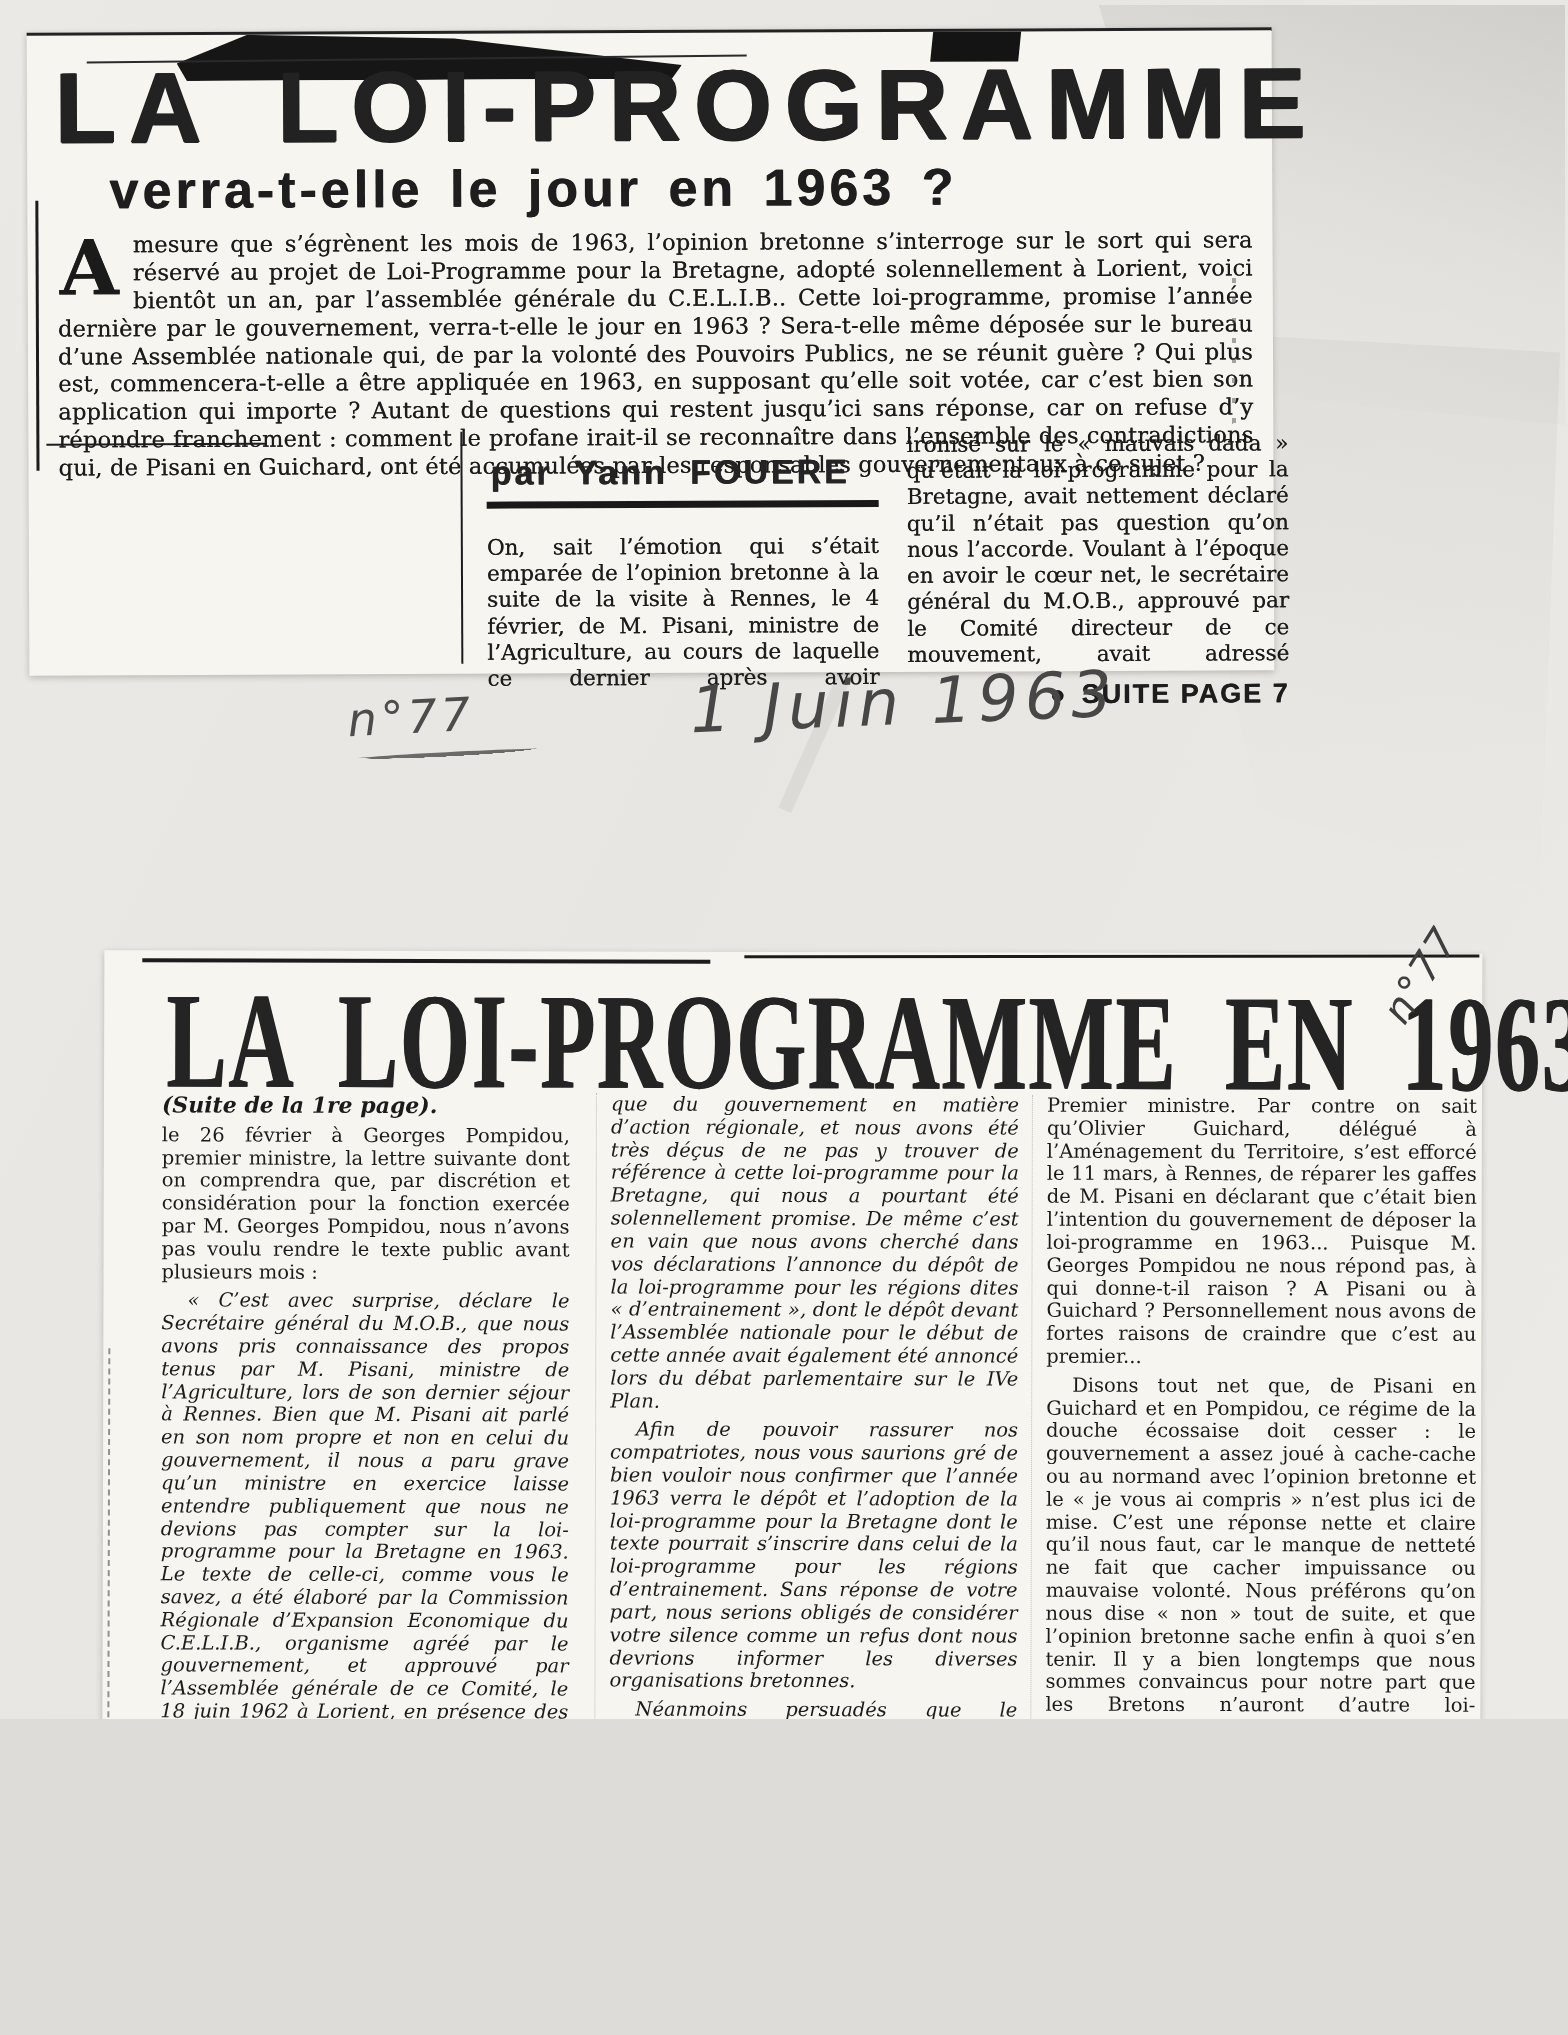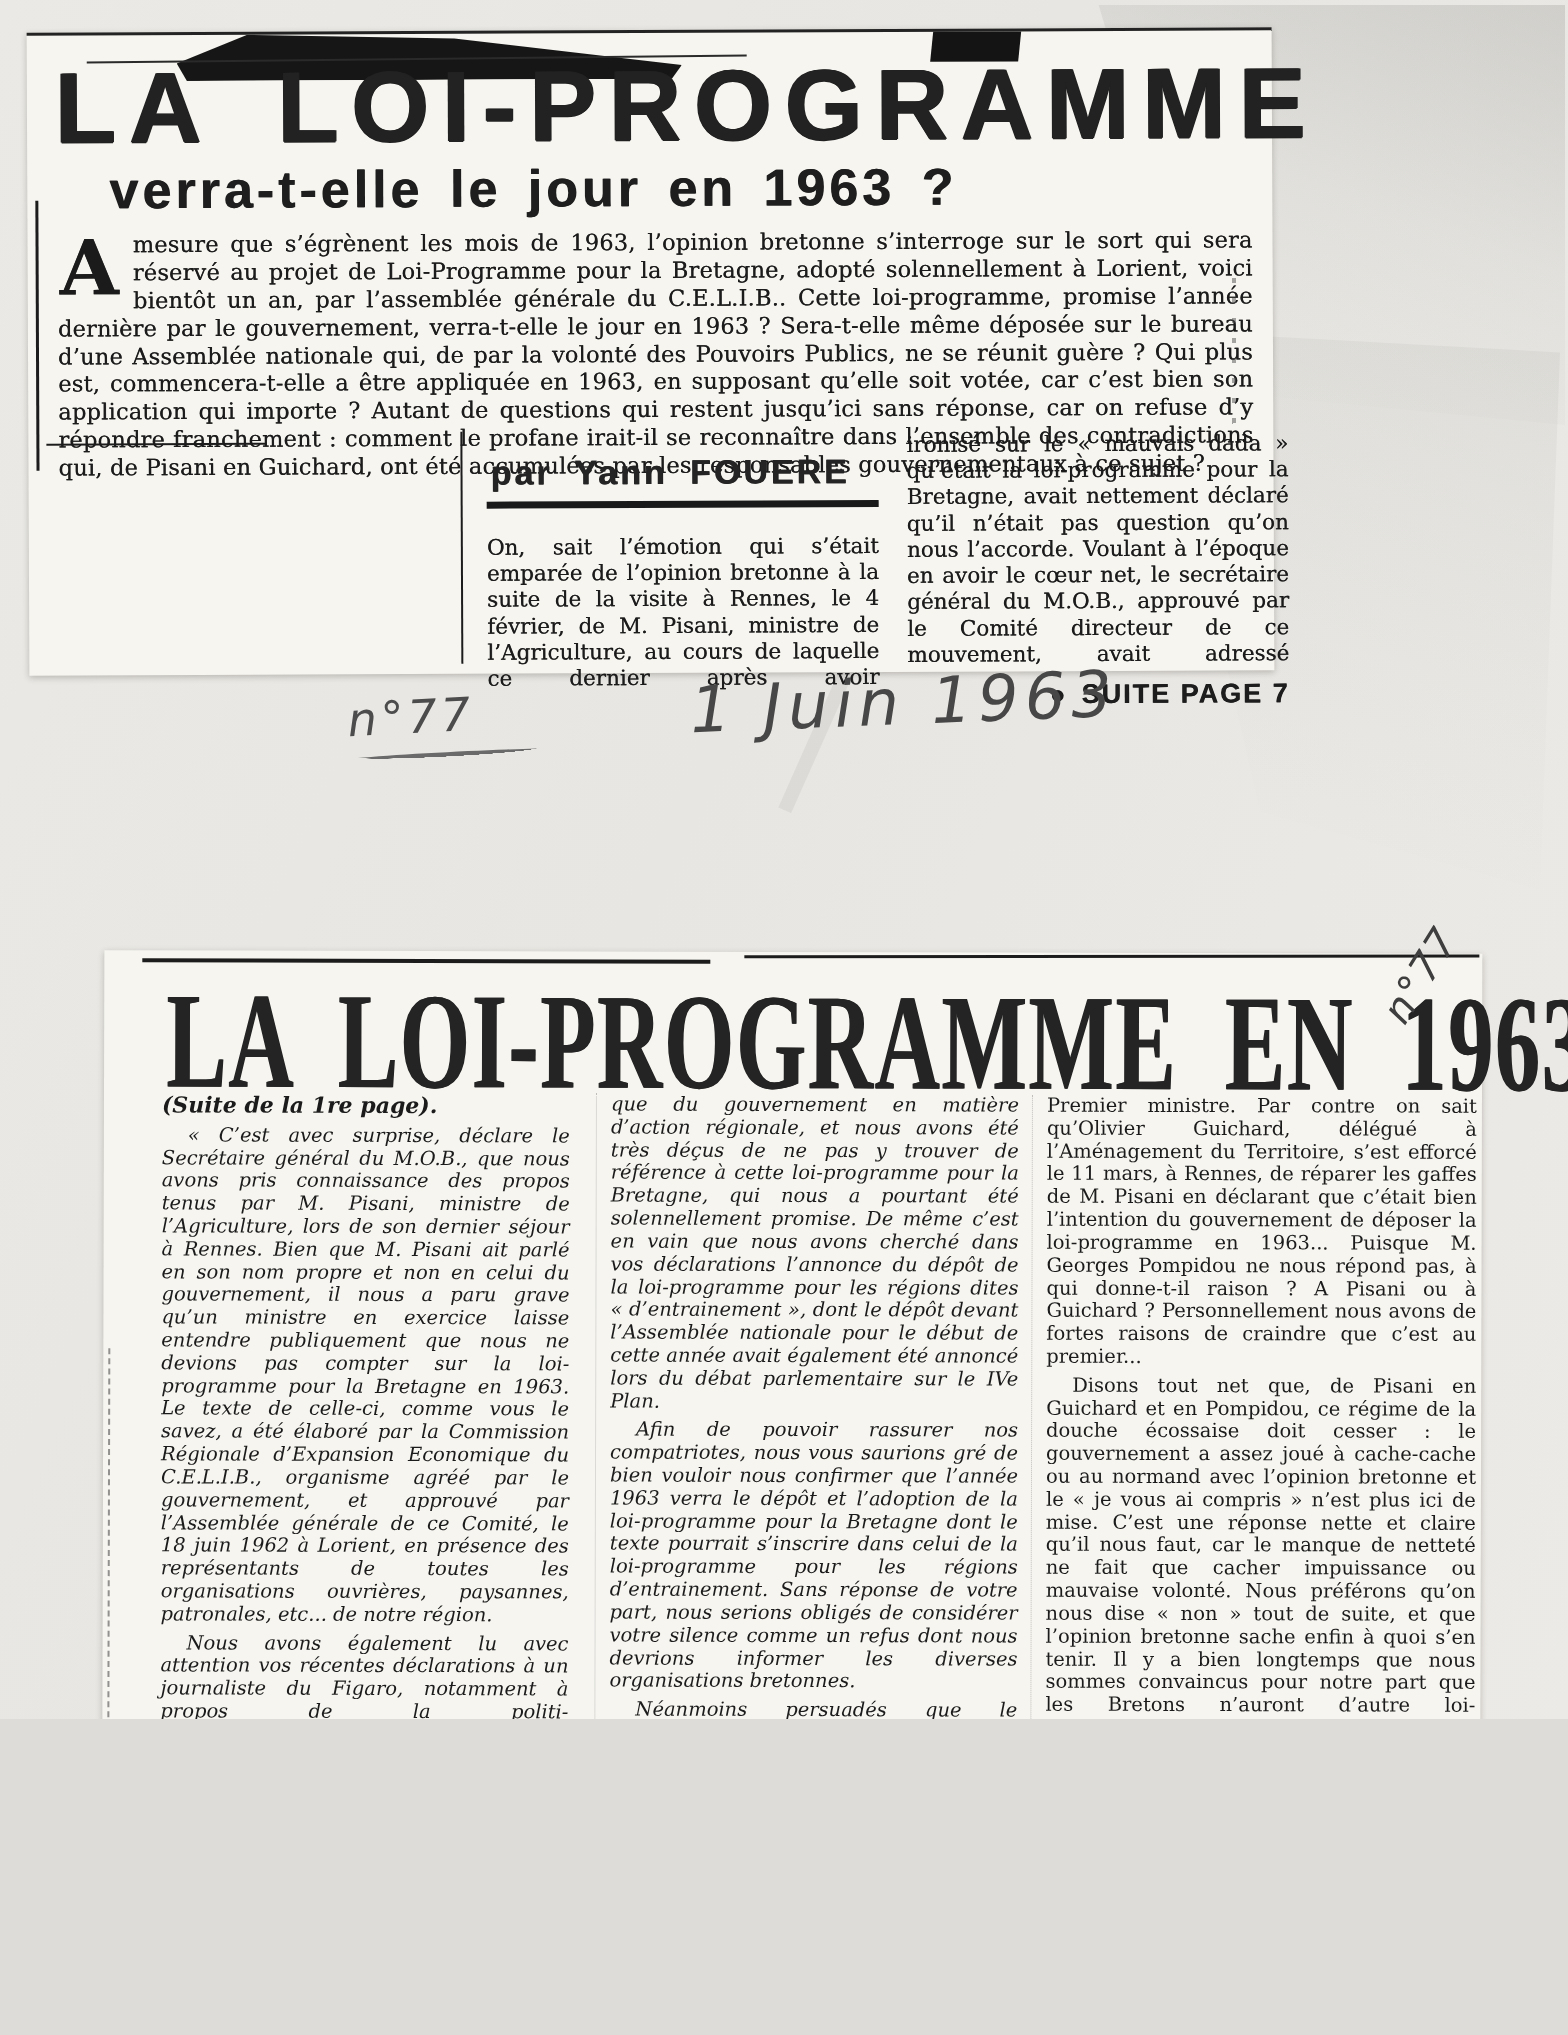--- a/index.html
+++ b/index.html
@@ -153,20 +153,21 @@
     <div class="rule clip2-topline-a"></div>
     <div class="rule clip2-topline-b"></div>
     <div class="clip2-leftedge"></div>
 
     <div class="hl3">
       <span class="inner">LA LOI-PROGRAMME EN 1963 ?</span>
     </div>
 
     <div class="col c2-col1">
       <p class="cont-note">(Suite de la 1re page).</p>
+      <p class="just noindent">le 26 février à Georges Pompidou, premier ministre, la lettre suivante dont on comprendra que, par discrétion et considération pour la fonction exercée par M. Georges Pompidou, nous n’avons pas voulu rendre le texte public avant plusieurs mois :</p>
       <p class="just italic">« C’est avec surprise, déclare le Secrétaire général du M.O.B., que nous avons pris connaissance des propos tenus par M. Pisani, ministre de l’Agriculture, lors de son dernier séjour à Rennes. Bien que M. Pisani ait parlé en son nom propre et non en celui du gouvernement, il nous a paru grave qu’un ministre en exercice laisse entendre publiquement que nous ne devions pas compter sur la loi-programme pour la Bretagne en 1963. Le texte de celle-ci, comme vous le savez, a été élaboré par la Commission Régionale d’Expansion Economique du C.E.L.I.B., organisme agréé par le gouvernement, et approuvé par l’Assemblée générale de ce Comité, le 18 juin 1962 à Lorient, en présence des représentants de toutes les organisations ouvrières, paysannes, patronales, etc... de notre région.</p>
       <p class="cut italic">Nous avons également lu avec attention vos récentes déclarations à un journaliste du Figaro, notamment à propos de la politi-</p>
     </div>
 
     <div class="col c2-col2 col2-sep" style="padding-left:14px;">
       <p class="just italic noindent">que du gouvernement en matière d’action régionale, et nous avons été très déçus de ne pas y trouver de référence à cette loi-programme pour la Bretagne, qui nous a pourtant été solennellement promise. De même c’est en vain que nous avons cherché dans vos déclarations l’annonce du dépôt de la loi-programme pour les régions dites « d’entrainement », dont le dépôt devant l’Assemblée nationale pour le début de cette année avait également été annoncé lors du débat parlementaire sur le IVe Plan.</p>
       <p class="just italic">Afin de pouvoir rassurer nos compatriotes, nous vous saurions gré de bien vouloir nous confirmer que l’année 1963 verra le dépôt et l’adoption de la loi-programme pour la Bretagne dont le texte pourrait s’inscrire dans celui de la loi-programme pour les régions d’entrainement. Sans réponse de votre part, nous serions obligés de considérer votre silence comme un refus dont nous devrions informer les diverses organisations bretonnes.</p>
       <p class="just italic">Néanmoins persuadés que le Gouvernement restera fidèle à ses engagements, nous vous prions d’agréer etc... »</p>
     </div>
 

